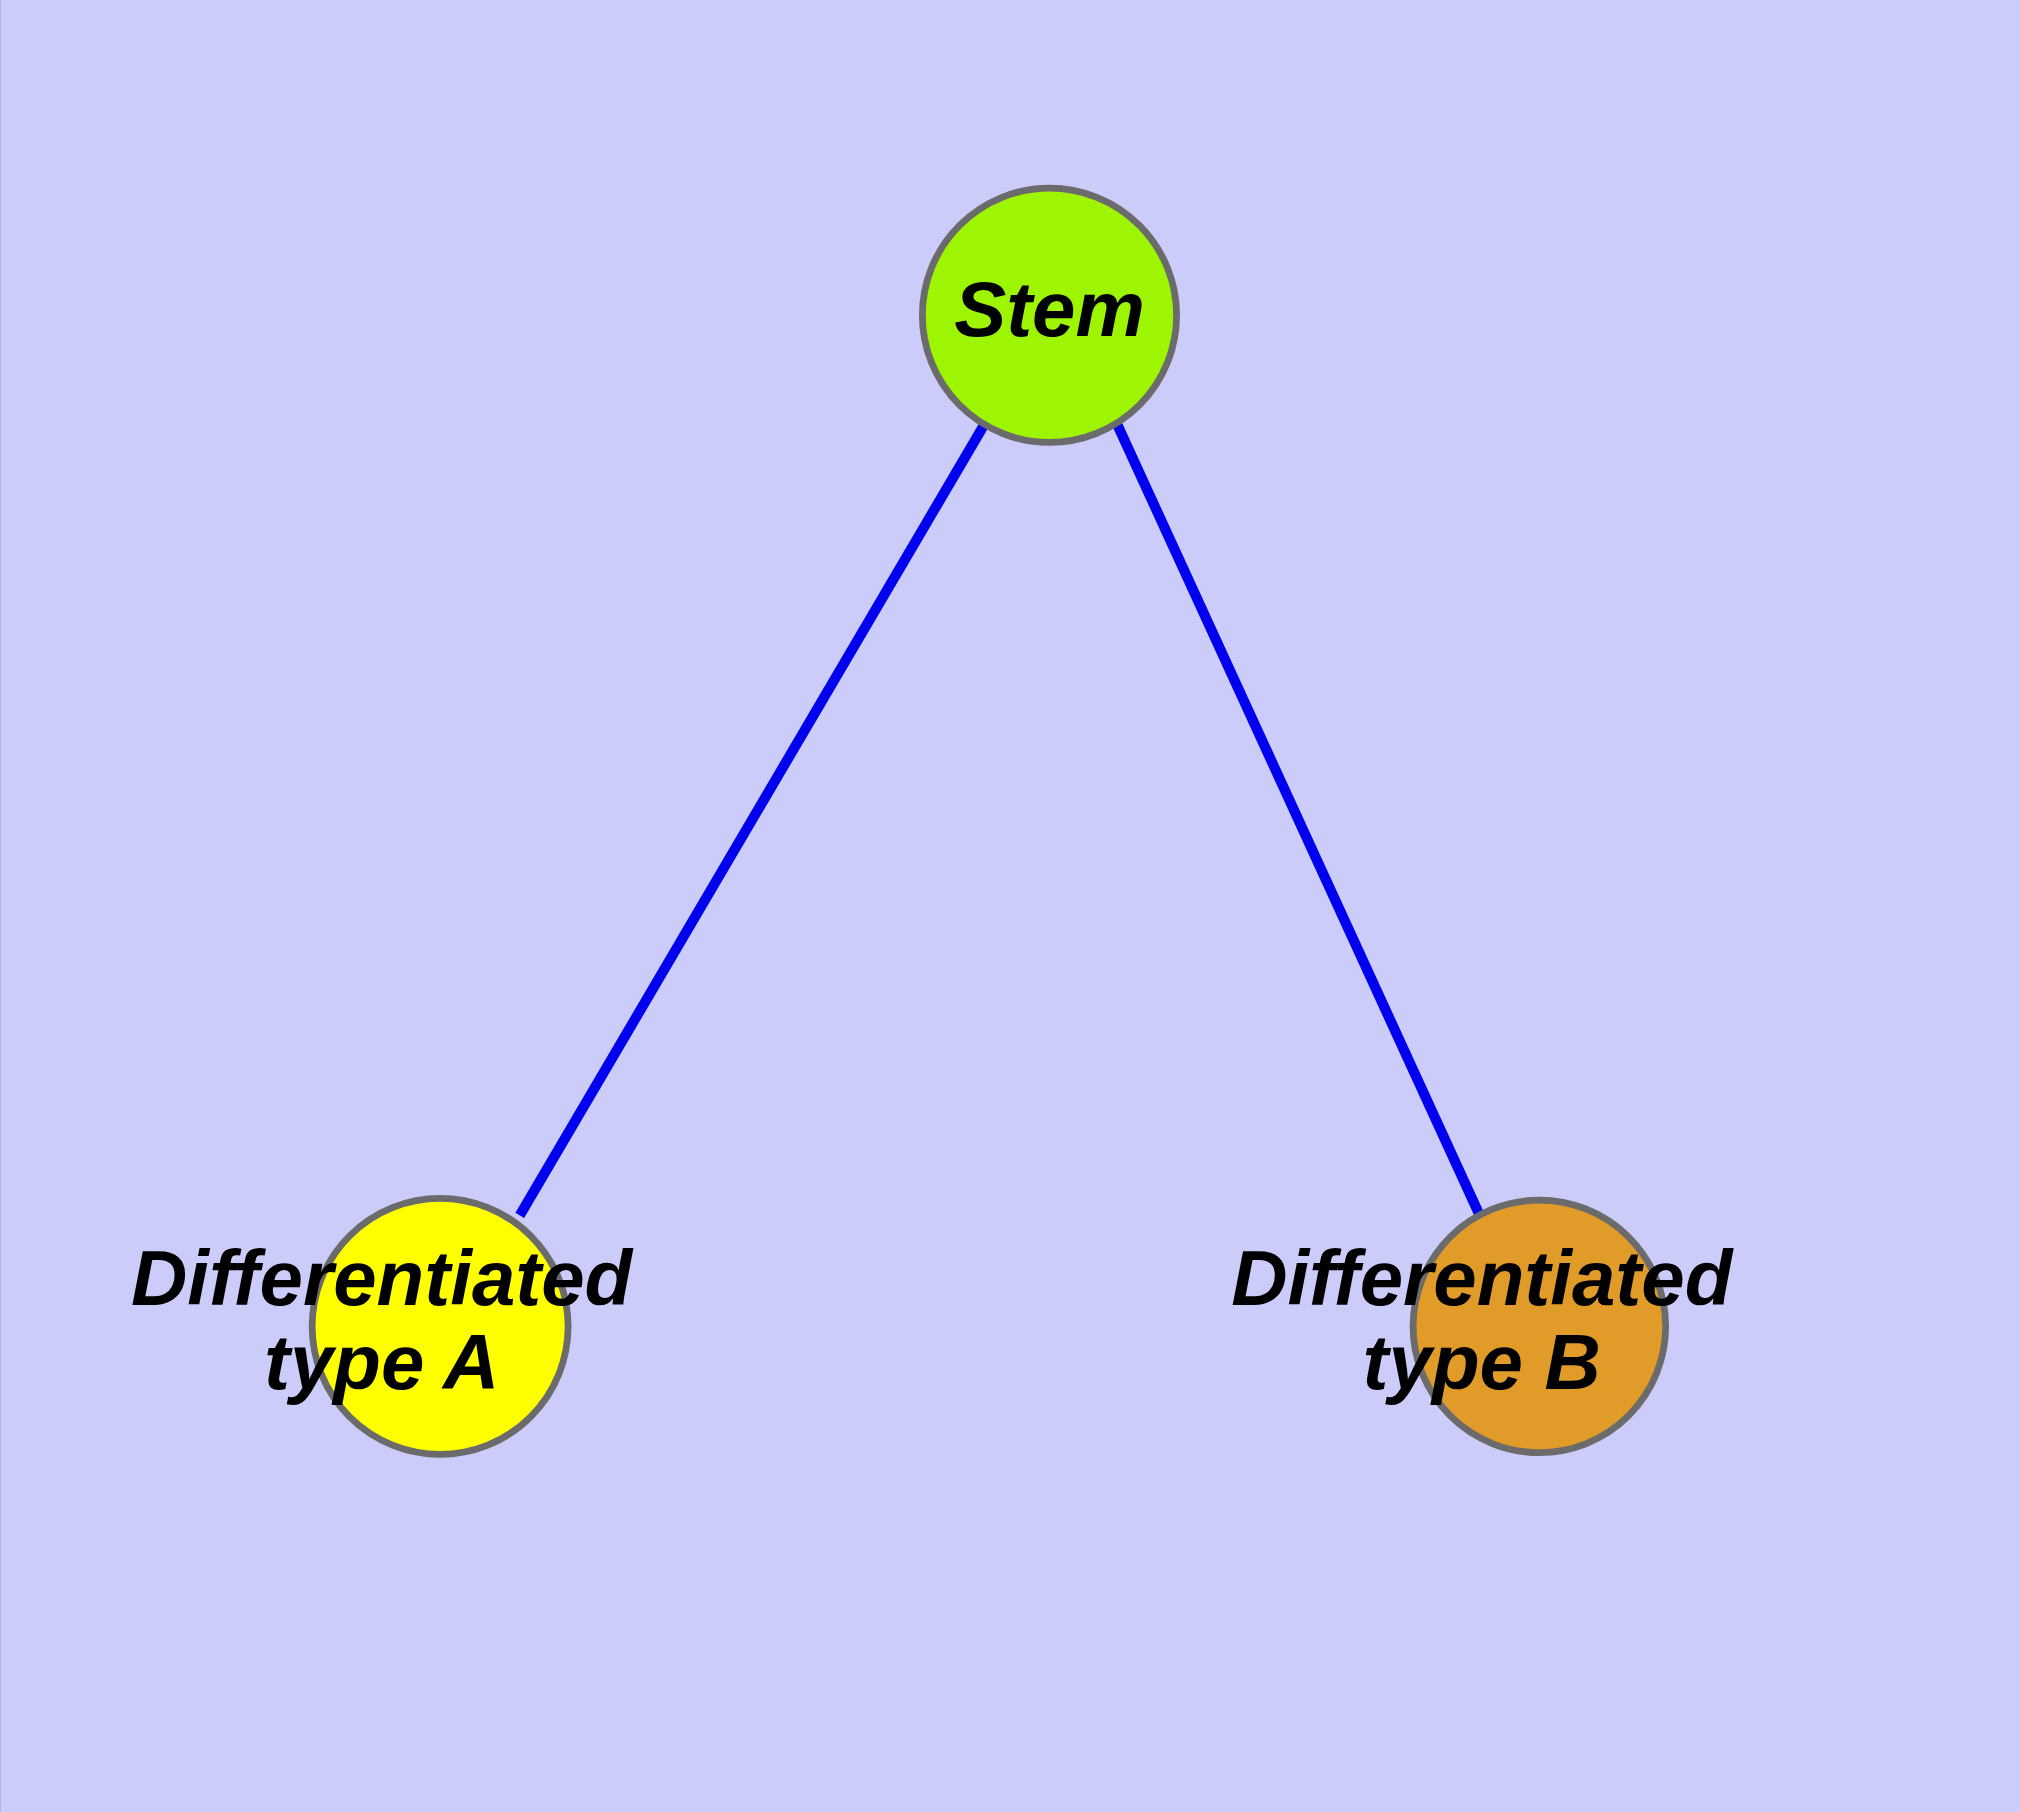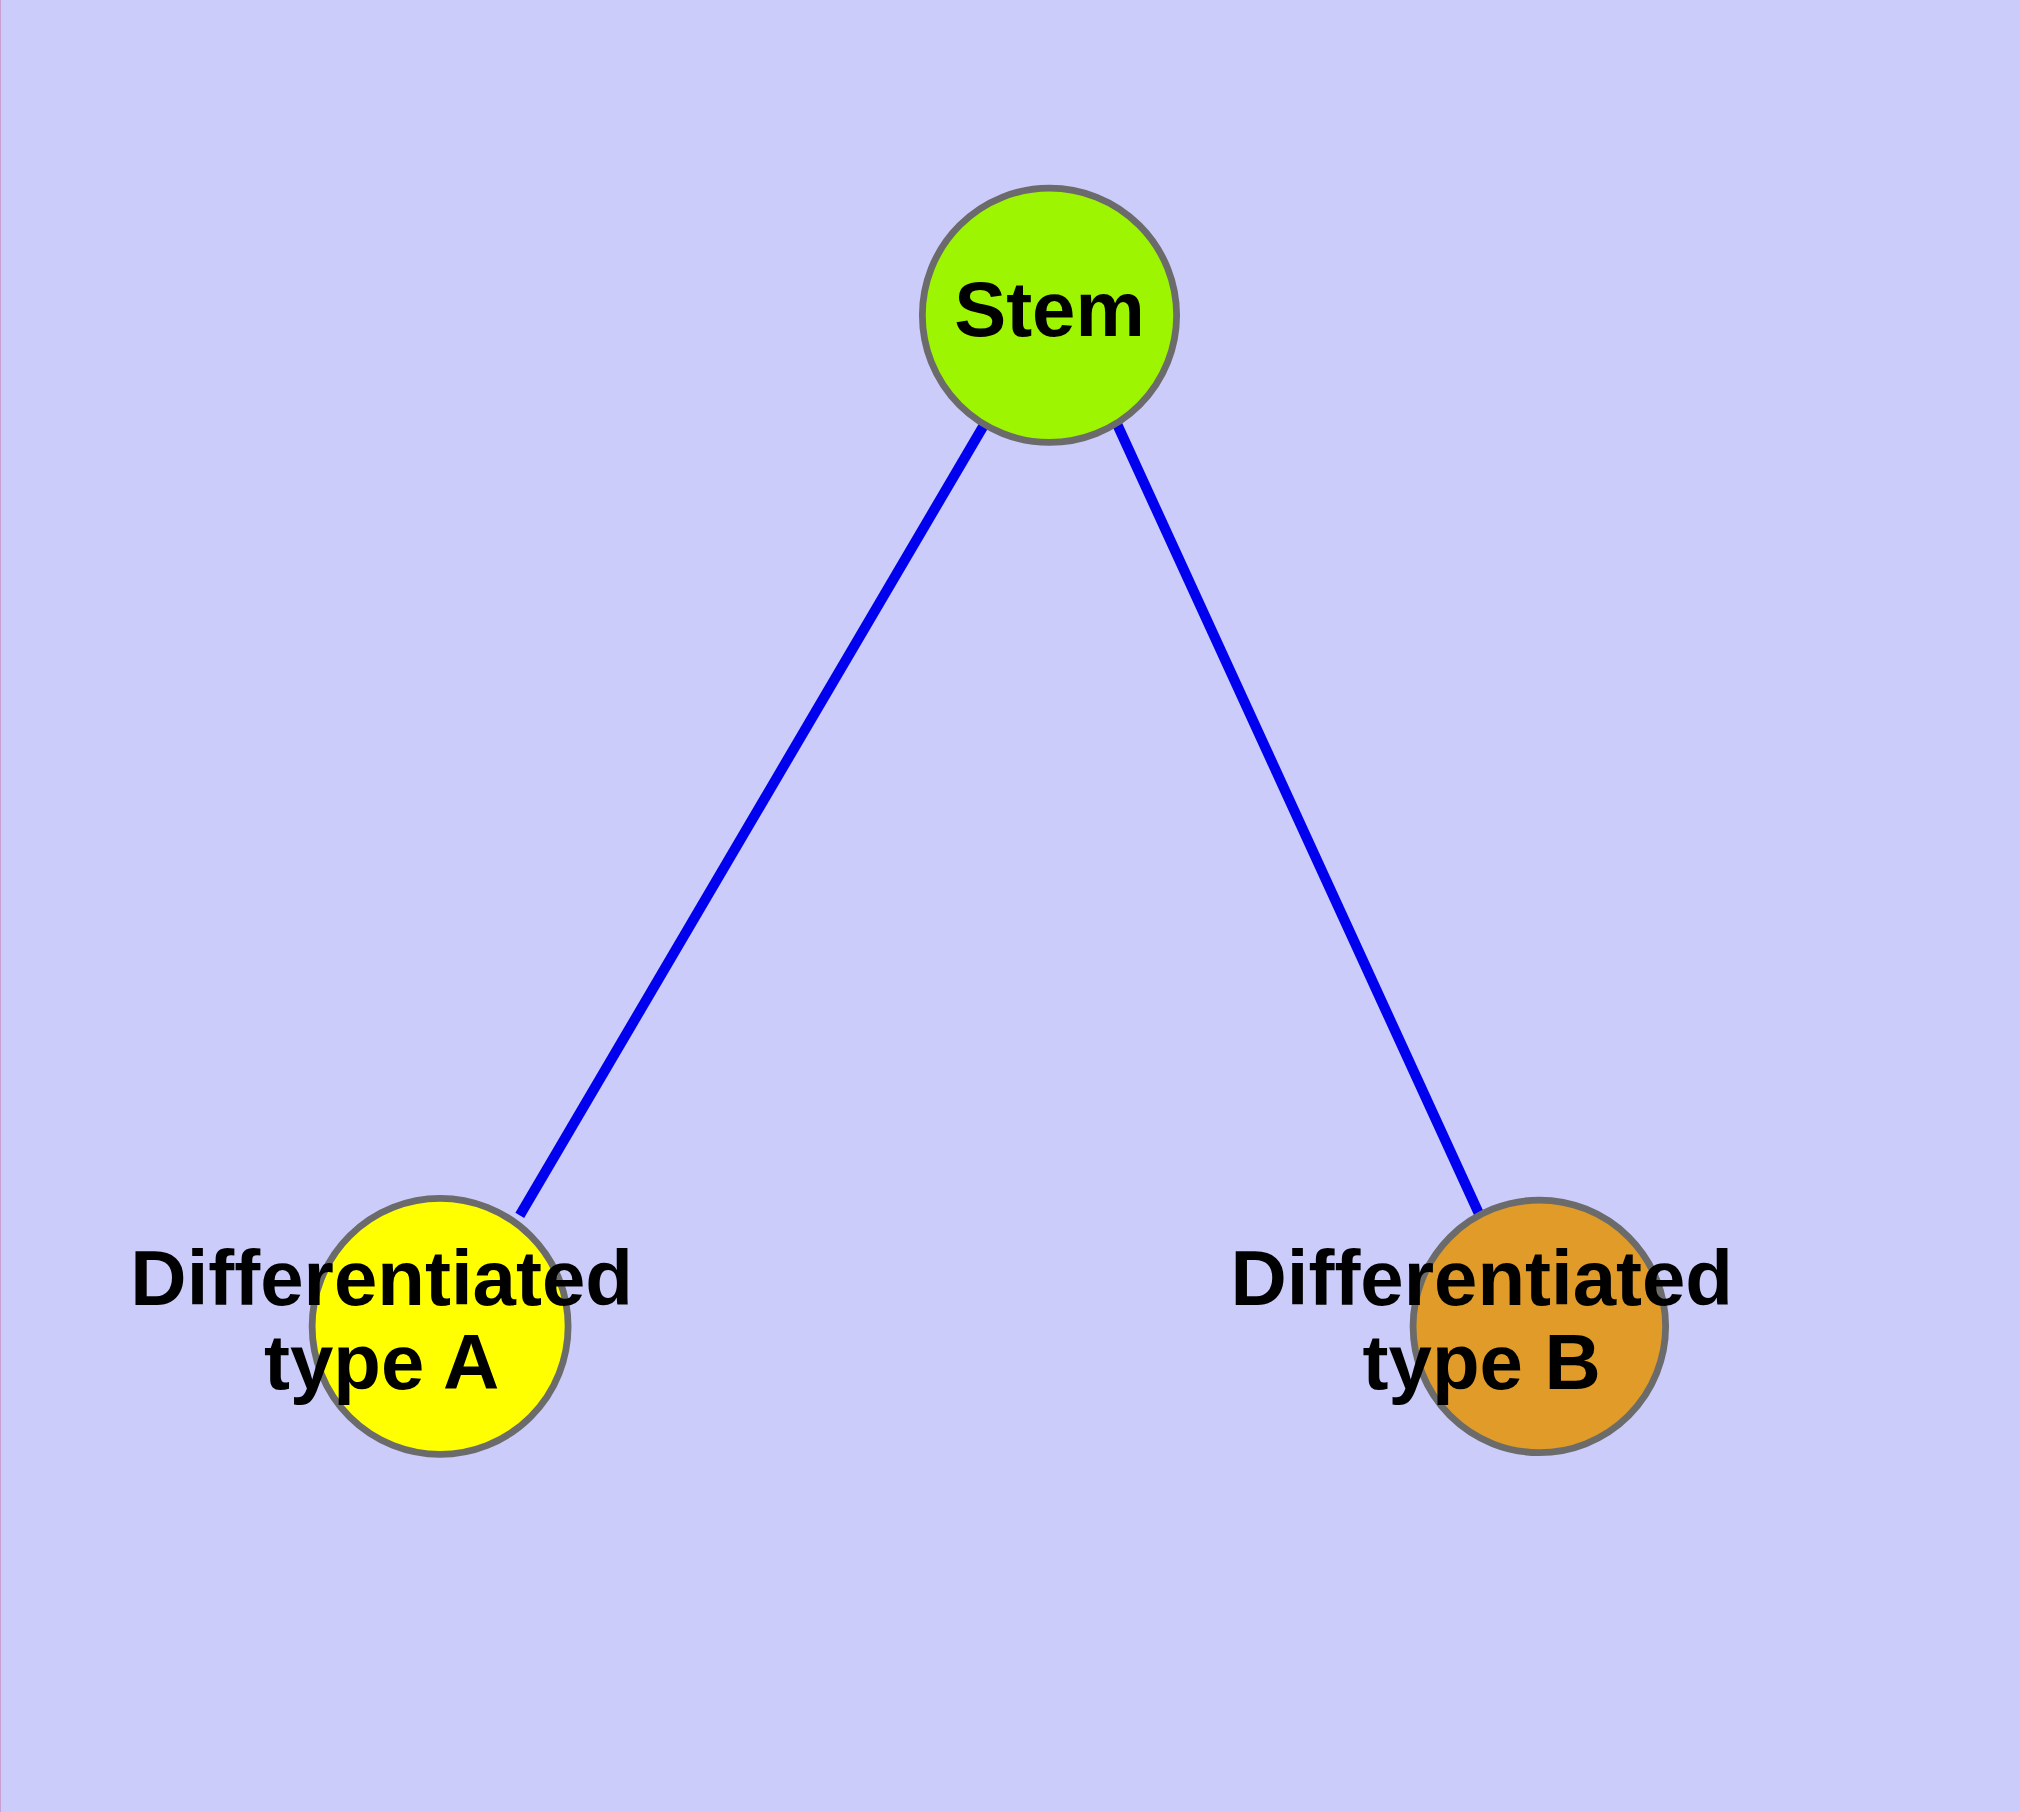--- a/index.html
+++ b/index.html
@@ -8,22 +8,23 @@
     padding: 0;
     background: #ccccfa;
   }
   body {
     font-family: "Liberation Sans", sans-serif;
   }
   #stage {
     position: relative;
     width: 1988px;
     height: 1812px;
-    background: #be185d;
+    background: #737373;
     overflow: hidden;
+    font-style: italic;
   }
   #graph-svg {
     position: absolute;
     left: 0;
     top: 0;
     width: 2021px;
     height: 1812px;
     display: block;
   }
   .node-label {

